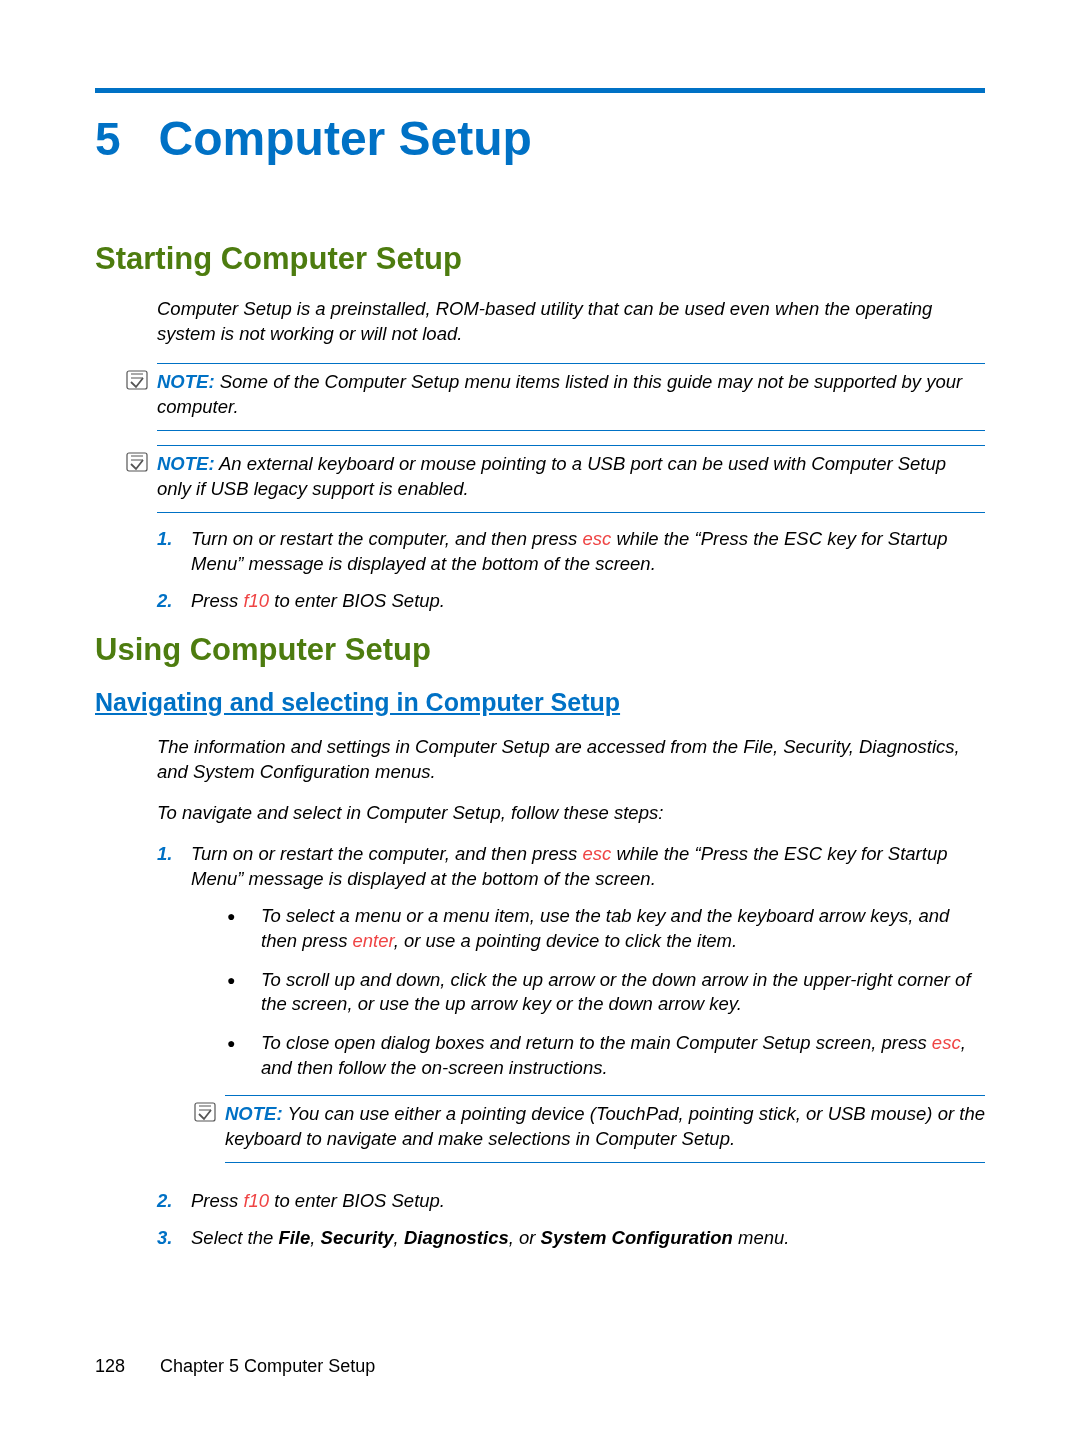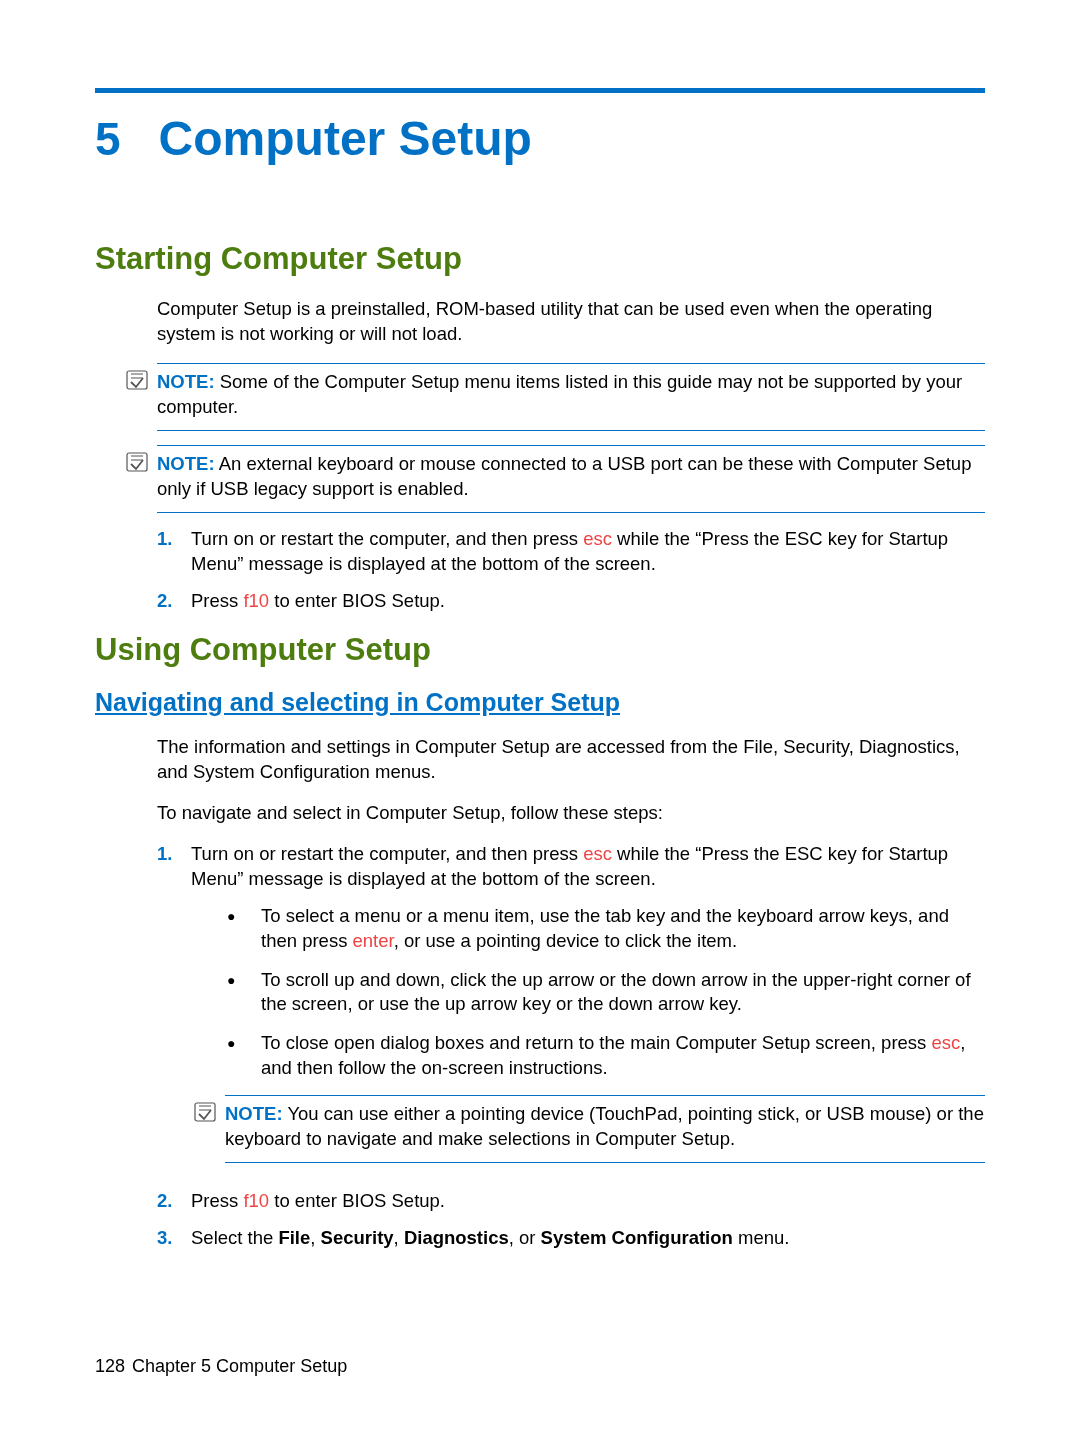--- a/index.html
+++ b/index.html
@@ -45,21 +45,21 @@
     font-weight: 700;
     margin-bottom: 20px;
   }
   h3.subsection {
     color: #0071c5;
     font-size: 25px;
     font-weight: 700;
     margin: 10px 0 18px 0;
     text-decoration: underline;
   }
-  .body-block { margin-left: 62px; }
+  .body-block { margin-left: 62px; font-style: italic; }
   .p {
     font-size: 18.5px;
     line-height: 1.35;
     margin-bottom: 16px;
   }
   .note-box {
     border-top: 1.5px solid #0071c5;
     border-bottom: 1.5px solid #0071c5;
     padding: 6px 0 10px 0;
     margin-bottom: 14px;
@@ -116,21 +116,21 @@
     padding-top: 3px;
   }
   .kbd { color: #ef4444; }
   .bold { font-weight: 700; }
   .footer {
     position: absolute;
     left: 95px;
     bottom: 60px;
     font-size: 18px;
   }
-  .footer-page { margin-right: 2px; }
+  .footer-page { margin-right: 30px; }
   .nested-note { margin-left: 34px; margin-top: 4px; margin-bottom: 14px; }
 </style>
 </head>
 <body>
 
 <div class="page">
 
   <div class="rule"></div>
 
   <div class="chapter-line">
@@ -160,21 +160,21 @@
     <div class="note-box">
       <span class="note-icon">
         <svg viewBox="0 0 24 24">
             <rect x="2" y="3" width="20" height="18" rx="2" fill="none" stroke="#555" stroke-width="1.2"></rect>
             <path d="M6 6h12M6 10h12" stroke="#555" stroke-width="1.2"></path>
             <path d="M6 14l5 5 7-9" fill="none" stroke="#555" stroke-width="1.8"></path>
           </svg>
       </span>
       <span class="note-text">
         <span class="note-label">NOTE:</span>
-        <span>An external keyboard or mouse connected to a USB port can be these with Computer Setup only if USB legacy support is enabled.</span>
+        <span>An external keyboard or mouse pointing to a USB port can be used with Computer Setup only if USB legacy support is enabled.</span>
       </span>
     </div>
 
 
     <ol class="numlist">
       <li>
         <span class="num-marker">1.</span>
         <span class="li-body">
           <span>Turn on or restart the computer, and then press </span><span class="kbd">esc</span><span> while the “Press the ESC key for Startup Menu” message is displayed at the bottom of the screen.</span>
         </span>

